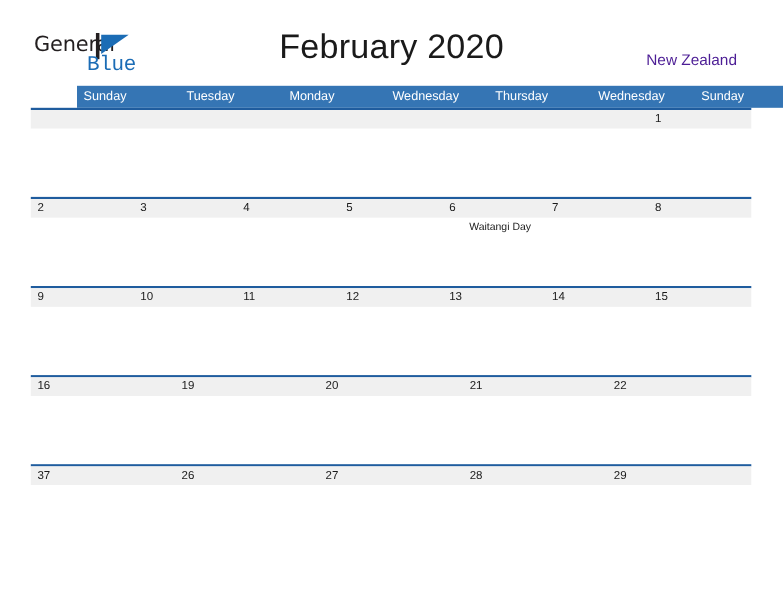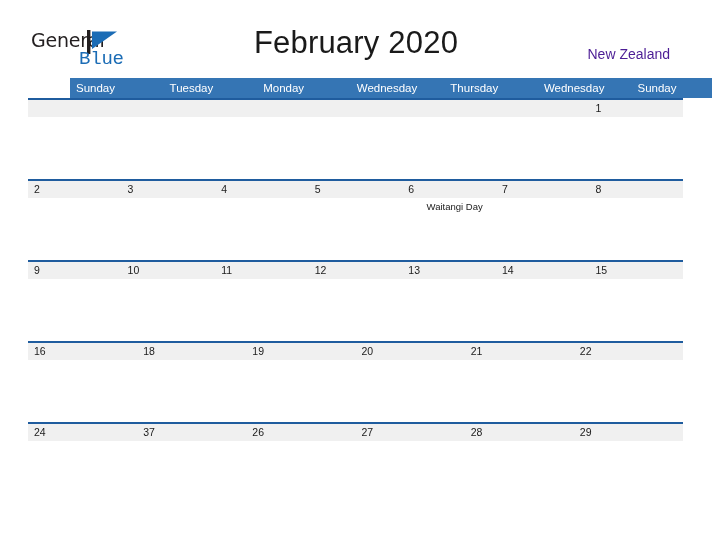--- a/index.html
+++ b/index.html
@@ -261,40 +261,38 @@
         <div class="event-cell"></div>
         <div class="event-cell"></div>
         <div class="event-cell"></div>
         <div class="event-cell"></div>
       </div>
     </div>
 
     <div class="week-row">
       <div class="date-band">
         <div class="day-cell">16</div>
-        <div class="day-cell">18</div>
         <div class="day-cell">19</div>
         <div class="day-cell">20</div>
         <div class="day-cell">21</div>
         <div class="day-cell">22</div>
       </div>
       <div class="event-band">
         <div class="event-cell"></div>
         <div class="event-cell"></div>
         <div class="event-cell"></div>
         <div class="event-cell"></div>
         <div class="event-cell"></div>
         <div class="event-cell"></div>
         <div class="event-cell"></div>
       </div>
     </div>
 
     <div class="week-row">
       <div class="date-band">
-        <div class="day-cell">24</div>
         <div class="day-cell">37</div>
         <div class="day-cell">26</div>
         <div class="day-cell">27</div>
         <div class="day-cell">28</div>
         <div class="day-cell">29</div>
       </div>
       <div class="event-band">
         <div class="event-cell"></div>
         <div class="event-cell"></div>
         <div class="event-cell"></div>

